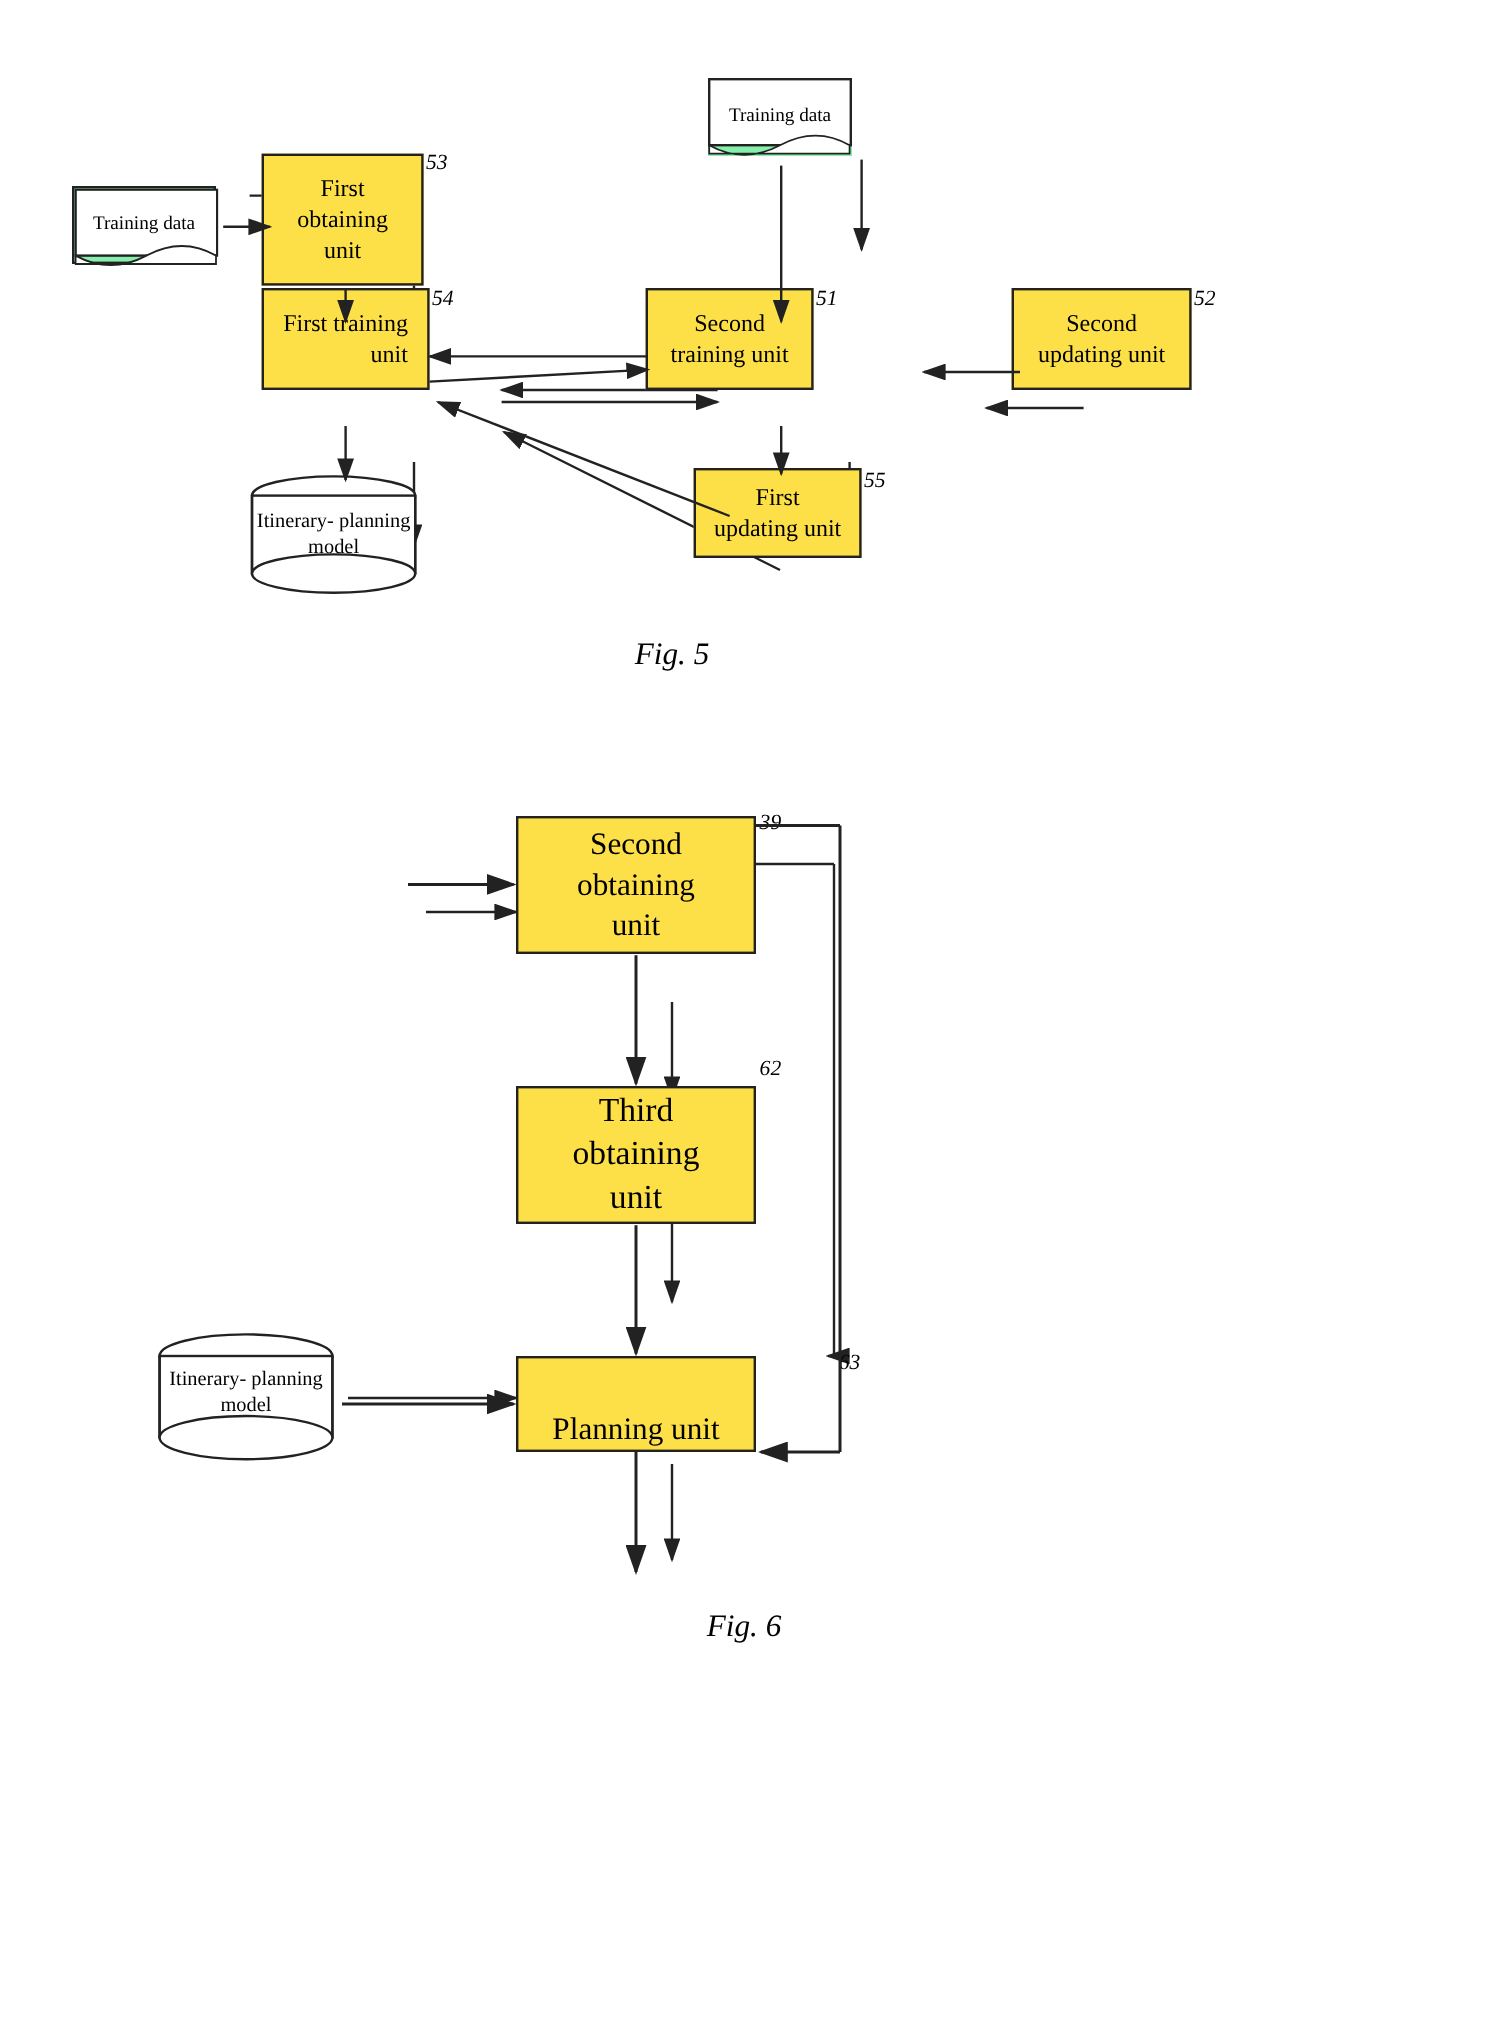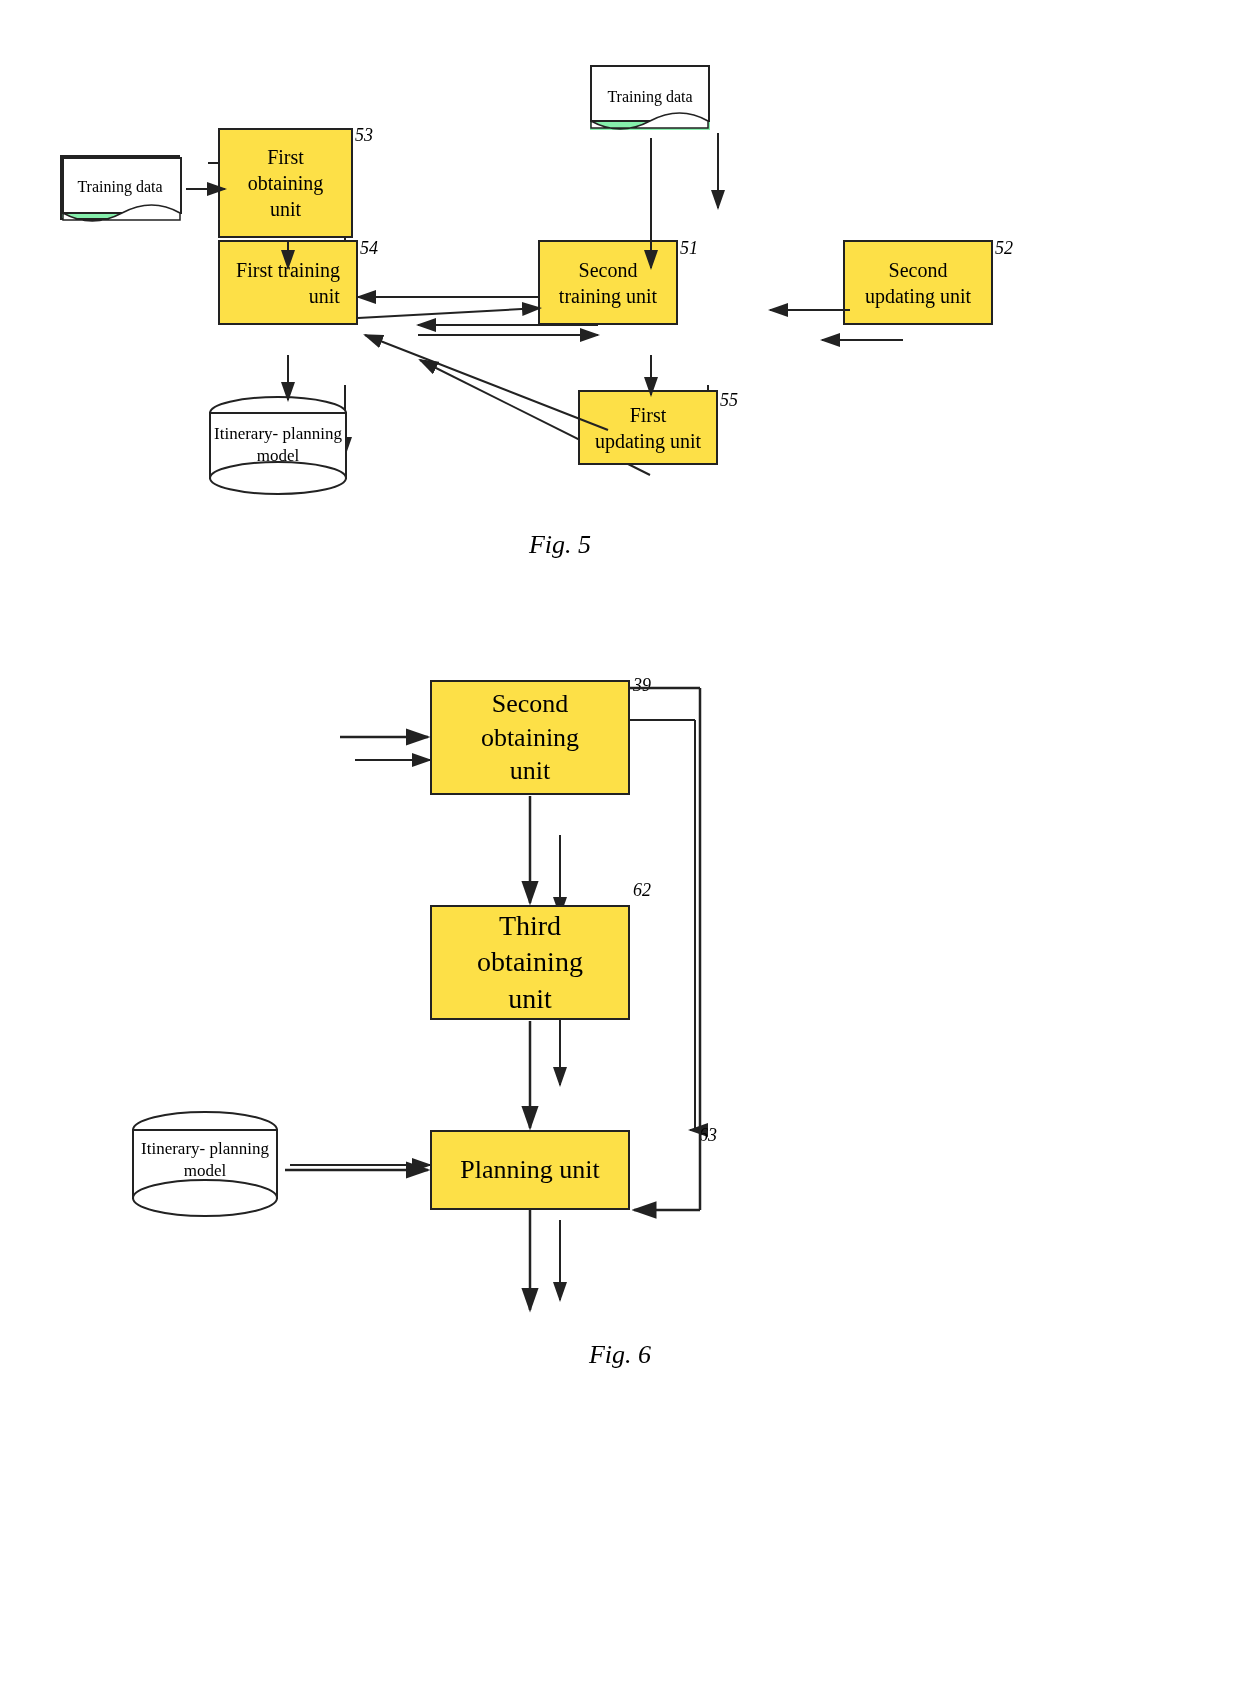--- a/index.html
+++ b/index.html
@@ -214,21 +214,21 @@
   <div class="label-ref" style="left:633px; top:675px;">39</div>
 
   <div class="box" style="left:430px; top:905px; width:200px; height:115px; font-size:28px;">
     <span style="white-space:pre-line;">Third
 obtaining
 unit</span>
   </div>
 
   <div class="label-ref" style="left:633px; top:880px;">62</div>
 
-  <div class="box" style="left:430px; top:1130px; width:200px; height:80px; font-size:26px;">
+  <div class="box" style="left:430px; top:1130px; width:200px; height:80px; font-size:26px;align-items:flex-end;">
     <span style="white-space:pre-line;">Planning unit</span>
   </div>
 
   <div class="label-ref" style="left:666px; top:1125px;margin-left:33px;">63</div>
 
   <div class="cylinder" style="left:130px; top:1110px; width:150px; height:110px;">
     <svg width="150" height="110" class="cyl-svg">
       <ellipse cx="75" cy="20" rx="72" ry="18" fill="white" stroke="#222" stroke-width="2"></ellipse>
       <rect x="3" y="20" width="144" height="68" fill="white" stroke="#222" stroke-width="2"></rect>
       <line x1="3" y1="20" x2="3" y2="88" stroke="#222" stroke-width="2"></line>

